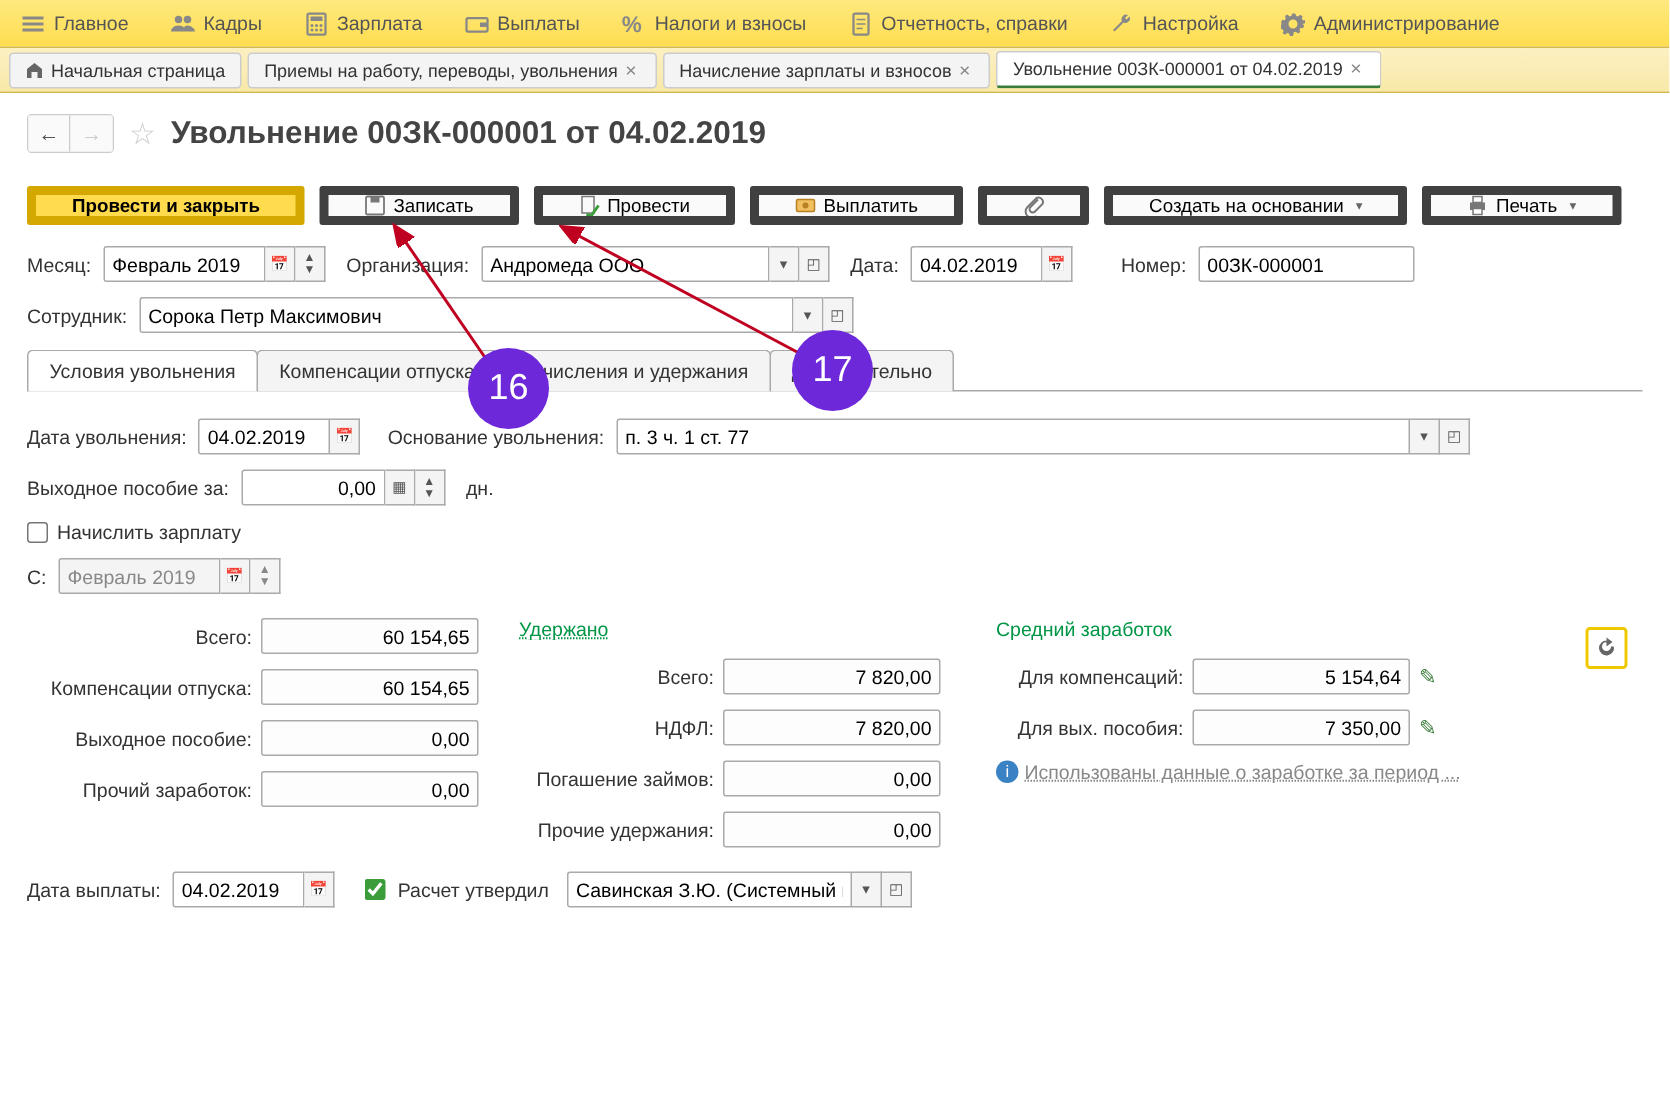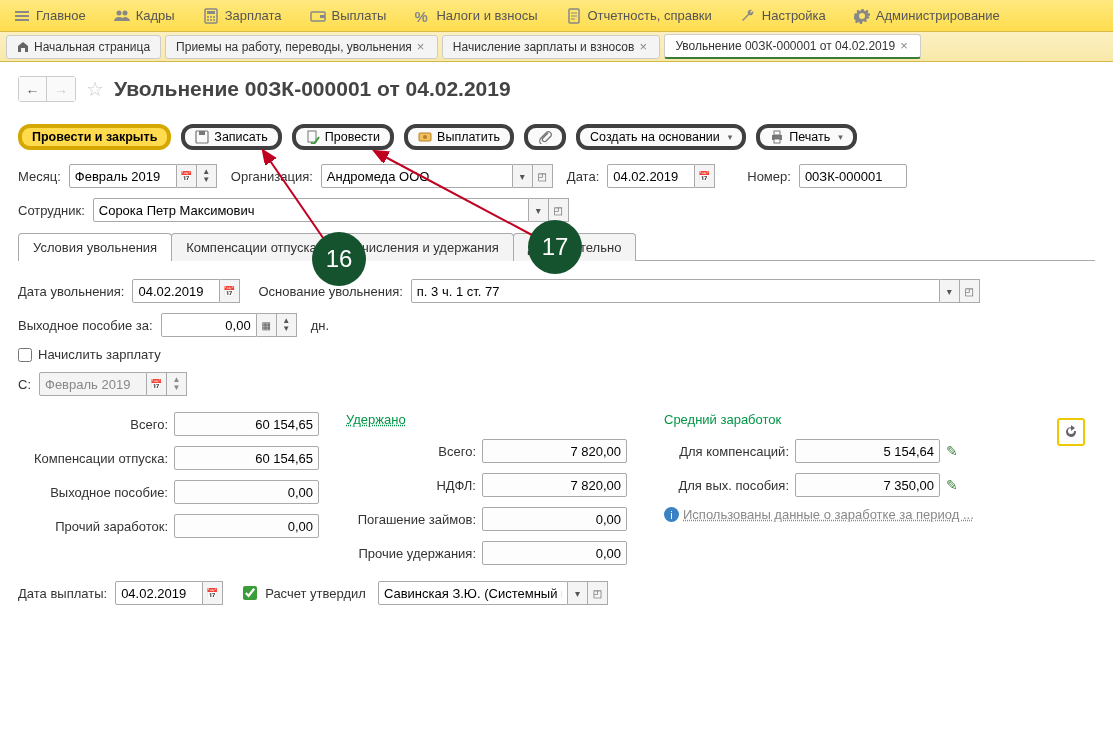--- a/index.html
+++ b/index.html
@@ -23,21 +23,21 @@
   
   .content-header { display: flex; align-items: center; gap: 10px; margin-bottom: 22px; }
   .nav-arrows { display: flex; border: 1px solid #ccc; border-radius: 3px; }
   .nav-btn { width: 28px; height: 24px; display: flex; align-items: center; justify-content: center; cursor: pointer; background: #fafafa; border: none; font-size: 14px; color: #555; }
   .nav-btn:first-child { border-right: 1px solid #ccc; }
   .star { font-size: 20px; color: #ccc; cursor: pointer; }
   .page-title { font-size: 21px; color: #444; }
   
   
   .toolbar { display: flex; gap: 10px; margin-bottom: 14px; align-items: center; }
-  .btn { height: 26px; padding: 0 10px; border: 4px solid #404040; background: #fafafa; border-radius: 12px; cursor: pointer; font-size: 12.5px; display: flex; align-items: center; gap: 5px; }
+  .btn { height: 26px; padding: 0 24px; border: 6px solid #404040; background: #fafafa; border-radius: 2px; cursor: pointer; font-size: 12.5px; display: flex; align-items: center; gap: 5px; }
   .btn.primary { background: #ffdb4d; border-color: #d4a800; font-weight: bold; }
   .btn.dropdown::after { content: '▾'; font-size: 9px; margin-left: 3px; color: #666; }
   .btn-icon { width: 14px; height: 14px; }
   
   
   .form-row { display: flex; align-items: center; gap: 8px; margin-bottom: 10px; font-size: 13px; }
   .form-row label { color: #333; }
   .field { height: 24px; border: 1px solid #aaa; padding: 0 5px; font-size: 13px; background: #fff; border-radius: 2px; }
   .field-wrap { display: flex; align-items: stretch; }
   .field-wrap .field { border-top-right-radius: 0; border-bottom-right-radius: 0; }
@@ -62,21 +62,21 @@
   .totals-col.col-a .totals-row label { width: 150px; }
   .totals-col.col-b .totals-row label { width: 130px; }
   .totals-col.col-c .totals-row label { width: 125px; }
   .totals-row .field { width: 145px; text-align: right; background: #fdfdfd; }
   .pencil { width: 16px; margin-left: 6px; color: #3a7d3a; cursor: pointer; font-size: 14px; }
   
   .checkbox-row { display: flex; align-items: center; gap: 6px; margin-bottom: 10px; }
   input[type=checkbox] { width:14px; height:14px; }
   
   
-  .anno-bubble { position: absolute; width: 54px; height: 54px; background: #14532d; border-radius: 50%; display: flex; align-items: center; justify-content: center; color: #fff; font-size: 24px; z-index: 50; }
+  .anno-bubble { position: absolute; width: 54px; height: 54px; background: #6d28d9; border-radius: 50%; display: flex; align-items: center; justify-content: center; color: #fff; font-size: 24px; z-index: 50; }
   .anno-arrow { position: absolute; z-index: 49; stroke: #c00020; fill: #c00020; }
   
   .info-icon { display:inline-flex; width:15px; height:15px; border-radius:50%; background:#3b82c4; color:#fff; font-size:11px; align-items:center; justify-content:center; margin-right:4px; }
   .refresh-btn { position:absolute; right:28px; top:418px; width:28px; height:28px; border:2px solid #f0c800; background:#fff; border-radius:3px; display:flex; align-items:center; justify-content:center; cursor:pointer; font-size:14px; }
   
   .disabled-field { background:#f4f4f4 !important; color:#888; }
 </style>
 </head>
 <body>
 
@@ -223,21 +223,21 @@
       <input class="field" style="width: 192px;" value="Андромеда ООО">
       <button class="field-btn">▾</button>
       <button class="field-btn">◰</button>
     </div>
     <label style="margin-left:6px;">Дата:</label>
     <div class="field-wrap">
       <input class="field" style="width: 88px;" value="04.02.2019">
       <button class="field-btn">📅</button>
     </div>
     <label style="margin-left:24px;">Номер:</label>
-    <input class="field" style="width: 108px;" value="00ЗК-000001">
+    <input class="field" style="width: 144px;" value="00ЗК-000001">
   </div>
 
   <div class="form-row">
     <label>Сотрудник:</label>
     <div class="field-wrap" style="flex:0 0 auto;">
       <input class="field" style="width: 436px;" value="Сорока Петр Максимович">
       <button class="field-btn">▾</button>
       <button class="field-btn">◰</button>
     </div>
   </div>

